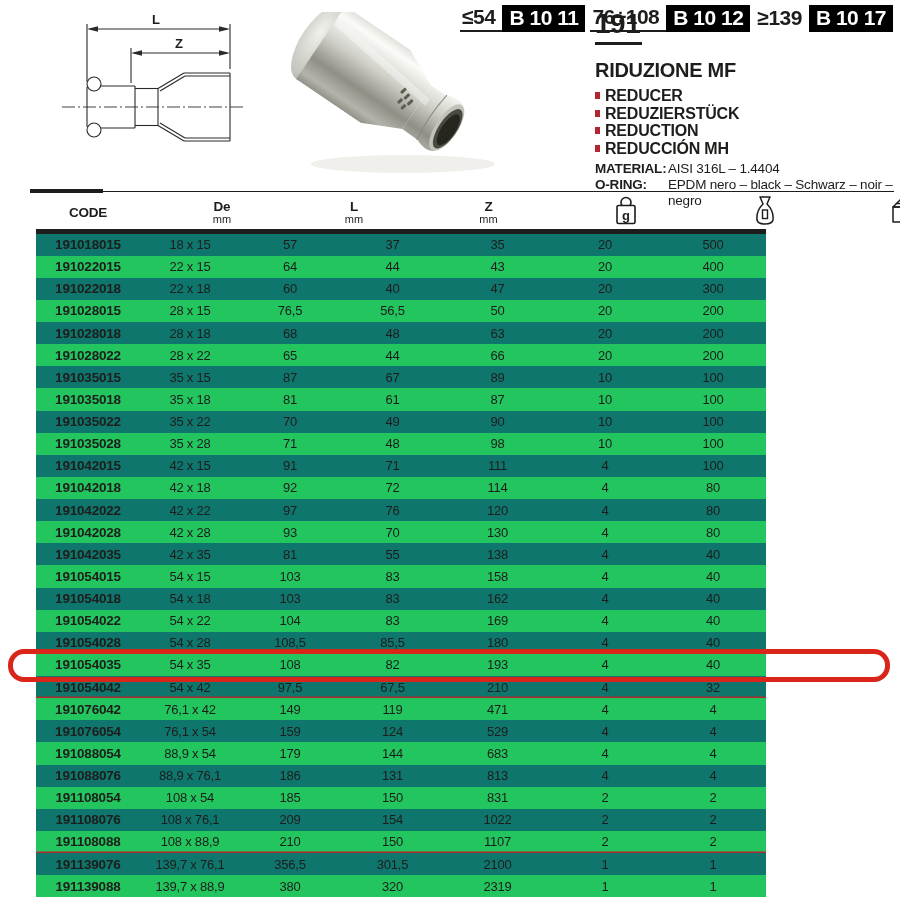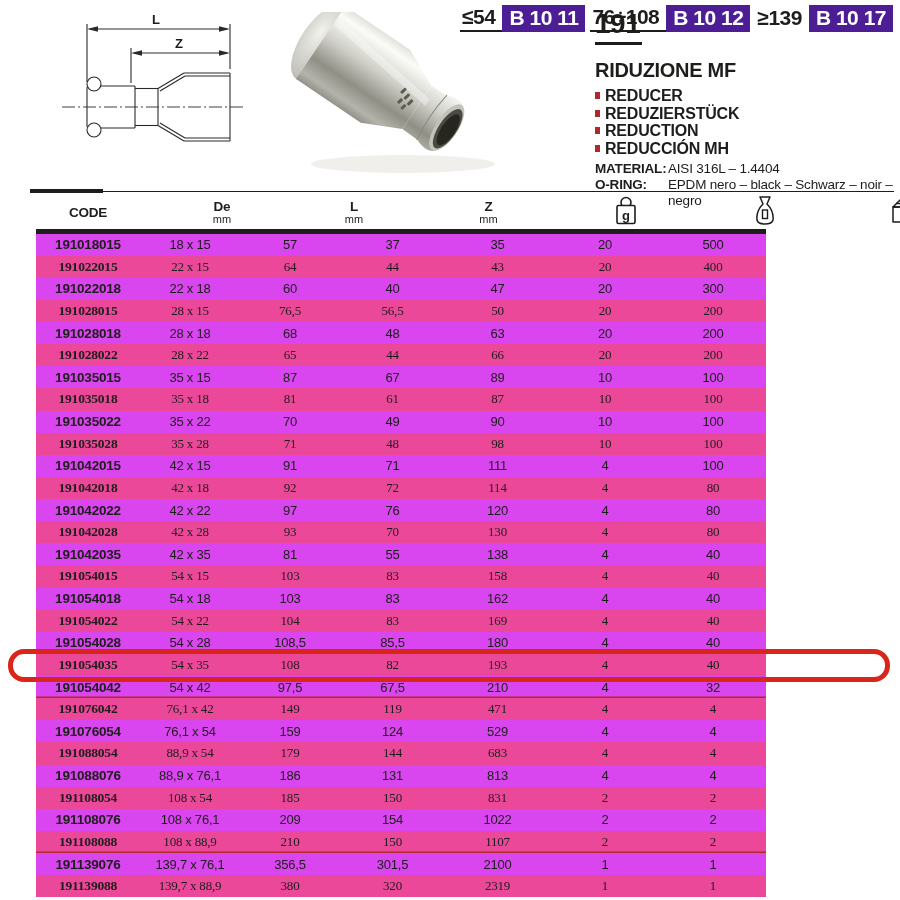--- a/index.html
+++ b/index.html
@@ -12,21 +12,21 @@
 
   
   #size-refs{right:7px;top:5px;display:flex;align-items:flex-end;gap:5px;}
   .size-ref-row{display:flex;align-items:stretch;}
   .size-ref-range{
     font-weight:bold;font-size:21px;letter-spacing:-0.5px;
     padding:0 7px 1px 2px;display:flex;align-items:center;
   }
   .size-ref-range.u{border-bottom:2.5px solid #1d1d1b;}
   .size-ref-code{
-    background:#4c1d95;color:#fff;font-weight:bold;font-size:21px;letter-spacing:-0.5px;
+    background:#000000;color:#fff;font-weight:bold;font-size:21px;letter-spacing:-0.5px;
     padding:1px 7px 2px 7px;min-width:66px;text-align:center;display:flex;align-items:center;justify-content:center;
   }
 
   
   #product-info{left:595px;top:8px;width:300px;}
   #product-number{font-size:28px;font-weight:bold;letter-spacing:-0.5px;
     border-bottom:3px solid #1d1d1b;display:inline-block;padding:0 2px 2px 0;min-width:42px;}
   #product-name{font-size:20px;font-weight:bold;letter-spacing:-0.3px;margin-top:14px;}
   #translations{margin-top:5px;}
   .translation-item{display:flex;align-items:center;font-weight:bold;font-size:16px;line-height:17.5px;letter-spacing:-0.2px;}
@@ -55,23 +55,23 @@
   #header-rule{left:36px;top:229px;width:730px;height:4.5px;background:#1d1d1b;}
 
   #table-body{
     left:36px;top:233.5px;width:730px;
     display:flex;flex-direction:column;
   }
   .table-row{
     display:grid;grid-template-columns:104px 100px 100px 105px 105px 110px 106px;
     align-items:center;justify-items:center;
     height:22.13px;box-sizing:border-box;position:relative;
-    font-size:13px;letter-spacing:-0.2px;background:#d946ef;
-  }
-  .table-row.stripe{background:#ec4899;font-family:Liberation Serif, serif;}
+    font-size:13px;letter-spacing:-0.2px;background:#0f766e;
+  }
+  .table-row.stripe{background:#22c55e;}
   .table-row.sep{box-shadow:inset 0 -1.4px 0 #b1292c;}
   .cell-code{font-weight:bold;font-size:13.5px;}
   .table-row.hl::after{
     content:"";position:absolute;left:-28px;right:-124px;top:-5px;bottom:-6px;
     border:5px solid #d9251a;border-radius:16px;pointer-events:none;z-index:5;
   }
   svg text{font-family:"Liberation Sans","DejaVu Sans",sans-serif;}
 </style>
 </head>
 <body>

